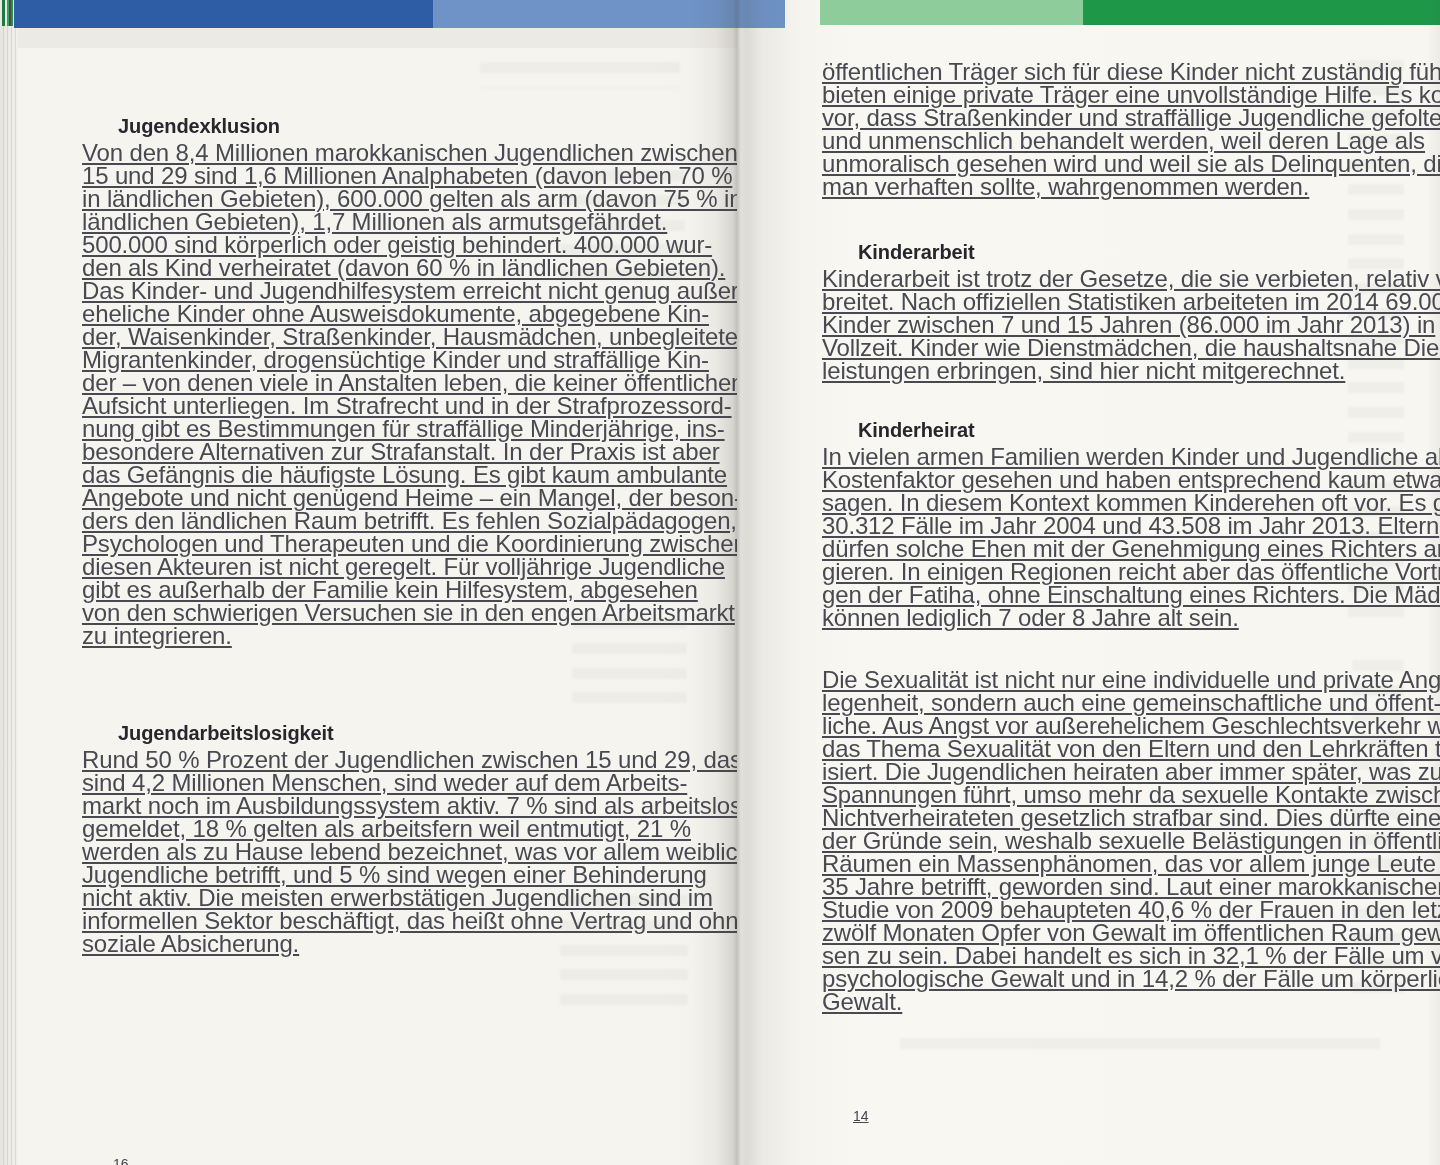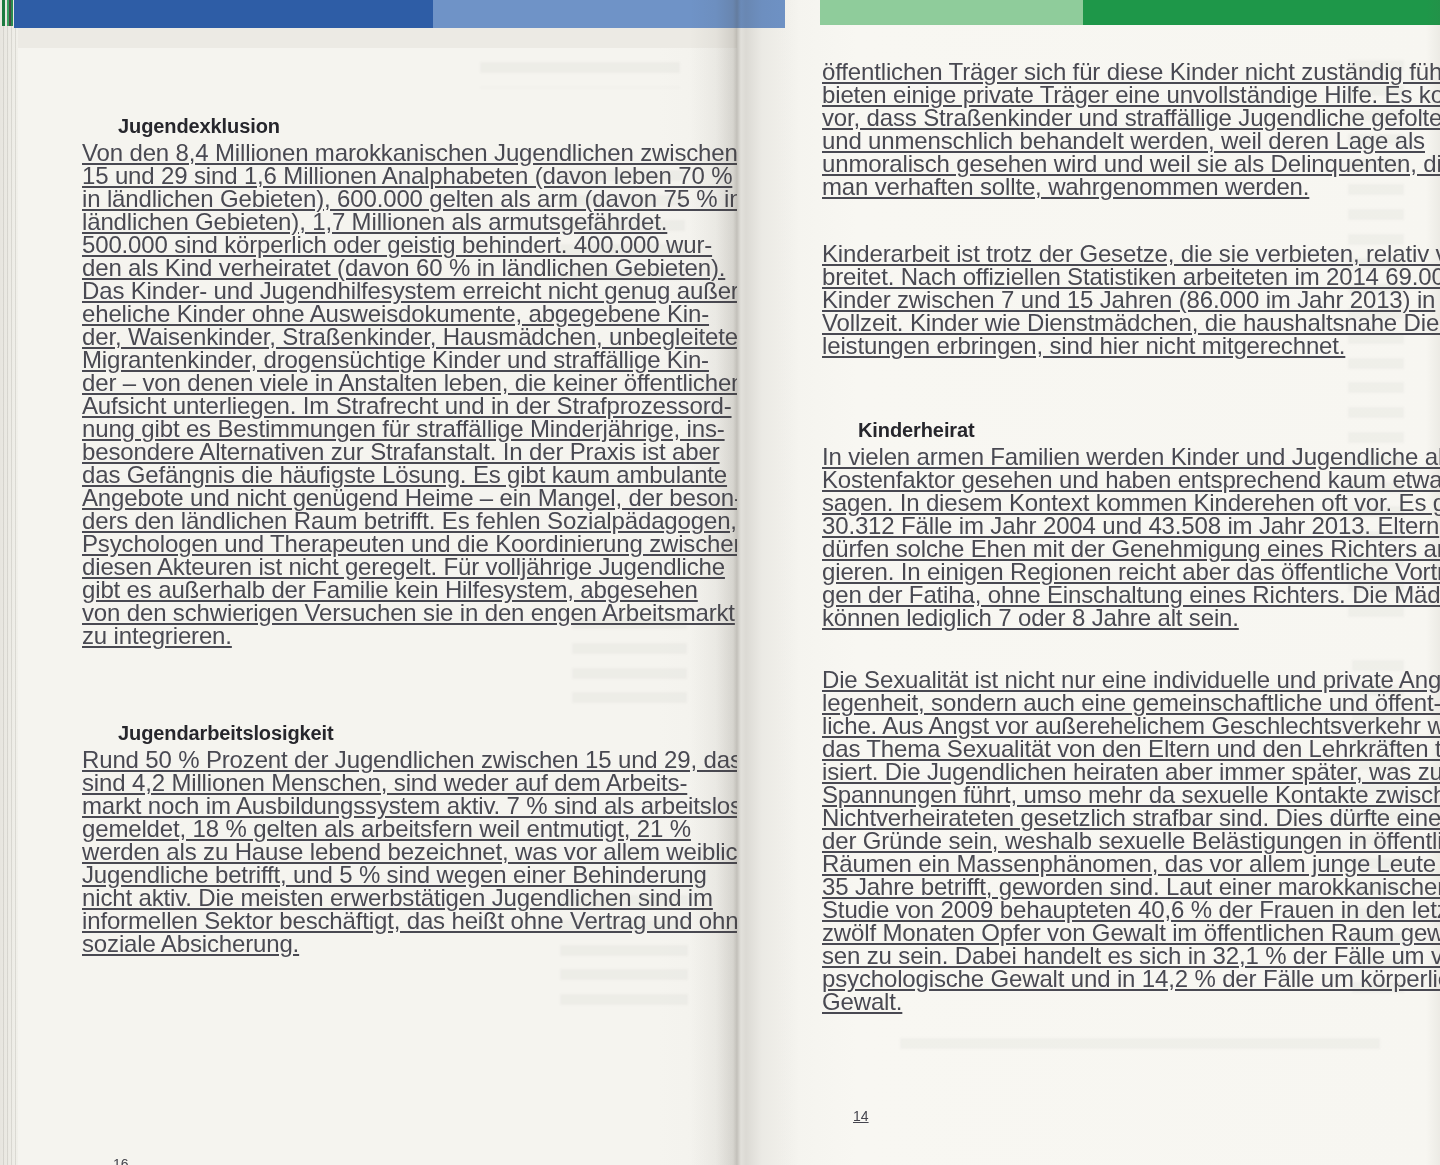--- a/index.html
+++ b/index.html
@@ -125,20 +125,21 @@
 <div class="page page-right">
   <section class="sec" style="top:60px">
     <div class="para" style="margin-top:0">öffentlichen Träger sich für diese Kinder nicht zuständig fühlen,
 bieten einige private Träger eine unvollständige Hilfe. Es kommt
 vor, dass Straßenkinder und straffällige Jugendliche gefoltert
 und unmenschlich behandelt werden, weil deren Lage als
 unmoralisch gesehen wird und weil sie als Delinquenten, die
 man verhaften sollte, wahrgenommen werden.</div>
   </section>
   <section class="sec" style="top:240px">
+    <h2 class="heading">Kinderarbeit</h2>
     <div class="para">Kinderarbeit ist trotz der Gesetze, die sie verbieten, relativ ver-
 breitet. Nach offiziellen Statistiken arbeiteten im 2014 69.000
 Kinder zwischen 7 und 15 Jahren (86.000 im Jahr 2013) in
 Vollzeit. Kinder wie Dienstmädchen, die haushaltsnahe Dienst-
 leistungen erbringen, sind hier nicht mitgerechnet.</div>
   </section>
   <section class="sec" style="top:418px">
     <h2 class="heading">Kinderheirat</h2>
     <div class="para">In vielen armen Familien werden Kinder und Jugendliche als
 Kostenfaktor gesehen und haben entsprechend kaum etwas zu

